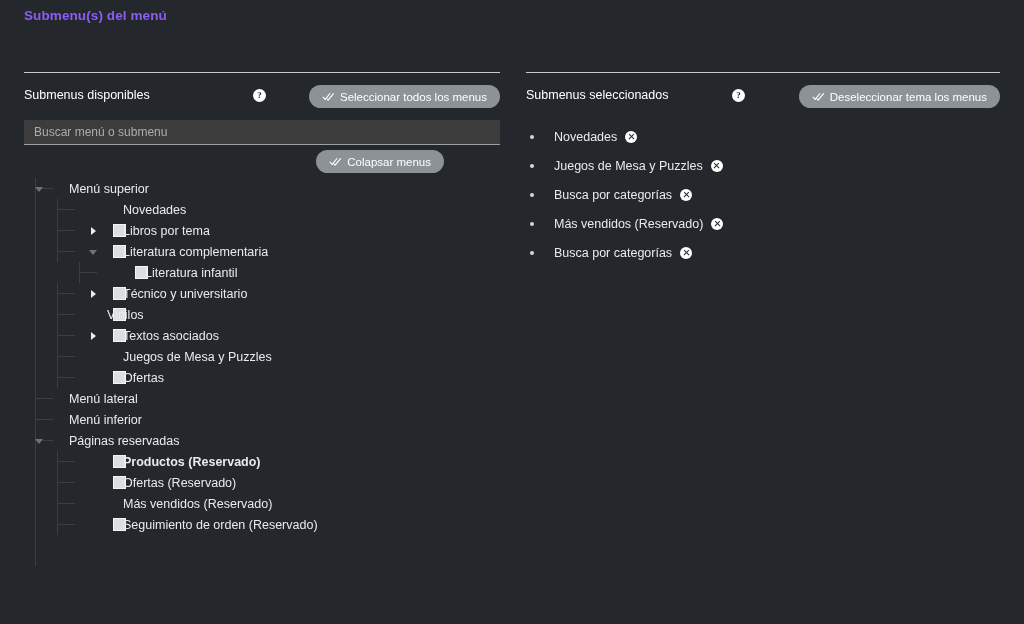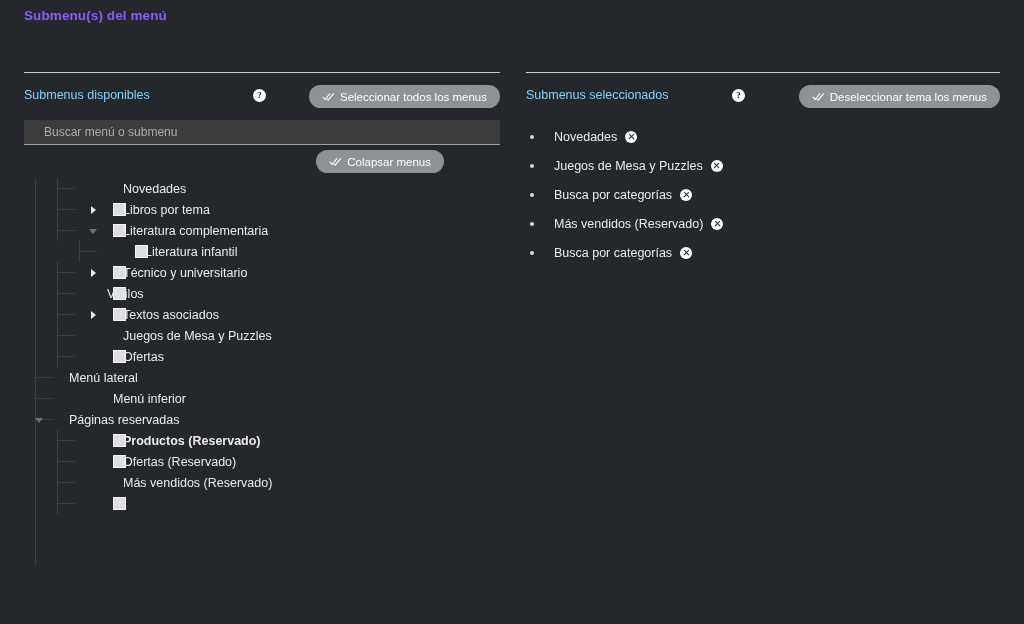--- a/index.html
+++ b/index.html
@@ -28,21 +28,21 @@
     position: absolute; top: 72px; left: 0; right: 0;
     height: 1px; background: #c7cbce;
   }
 
   
   .hdr {
     position: absolute; top: 84px; left: 0; right: 0; height: 26px;
   }
   .hdr-label {
     position: absolute; left: 0; top: 4px;
-    font-size: 12.5px; color: #7dd3fc; white-space: nowrap;
+    font-size: 12.5px; color: #ffffff; white-space: nowrap;
   }
   .help-icon {
     position: absolute; top: 5px;
     width: 13px; height: 13px; border-radius: 50%;
     background: #ffffff; color: #24282c;
     font-size: 9px; font-weight: bold; line-height: 13px;
     text-align: center; cursor: pointer; font-family: "Liberation Serif", serif;
   }
   .panel-left  .help-icon { left: 229px; }
   .panel-right .help-icon { left: 206px; }
@@ -60,21 +60,21 @@
   .btn-select-all { right: 0; top: 1px; }
   .btn-deselect-all { right: 0; top: 1px; }
   .btn-collapse { right: 56px; top: 150px; }
 
   
   .search-wrap { position: absolute; top: 120px; left: 0; width: 476px; }
   .search-input {
     width: 100%; height: 25px;
     background: #3c3c3c; color: #e2e4e6;
     border: none; border-bottom: 1px solid #9aa0a4;
-    padding: 0 20px; font-size: 12px;
+    padding: 0 10px; font-size: 12px;
     font-family: "Liberation Sans", sans-serif; outline: none;
   }
   .search-input::placeholder { color: #a9adb1; }
 
   
   .tree { position: absolute; left: 0; top: 178px; width: 476px; }
   .tnode {
     position: relative; height: 21px; display: flex; align-items: center;
     font-size: 12.5px; color: #e9ebed; white-space: nowrap;
   }
@@ -164,20 +164,27 @@
         <svg viewBox="0 0 16 12" width="13" height="11">
             <path d="M1 6.5 L4 9.5 L10 2" fill="none" stroke="#fff" stroke-width="1.4"></path>
             <path d="M6 9 L7.5 10.5 L14.5 2.2" fill="none" stroke="#fff" stroke-width="1.4"></path>
           </svg>
       </span>
       <span>Colapsar menus</span>
     </button>
 
     <div class="tree" id="tree-root">
       <div class="tline-v" style="height:388px"></div>
+    <div class="tnode">
+          <div class="tstub" style="left: 11px; width: 18px; top: 10px;"></div>
+          <div class="expander" style="left: 10px;">
+            <div class="arrow-d"></div>
+          </div>
+          <div class="tlabel" style="left: 45px;">Menú superior</div>
+        </div>
         <div class="tnode">
           <div class="tstub" style="left: 33px; width: 18px; top: 10px;"></div>
           <div class="tline-v" style="left: 33px;"></div>
           <div class="tlabel" style="left: 99px;">Novedades</div>
         </div>
         <div class="tnode">
           <div class="tstub" style="left: 33px; width: 18px; top: 10px;"></div>
           <div class="tline-v" style="left: 33px;"></div>
           <div class="expander" style="left: 64px;">
             <div class="arrow-r"></div>
@@ -234,21 +241,21 @@
           <div class="tline-v" style="left: 33px;"></div>
           <div class="cbox" style="left: 89px;"></div>
           <div class="tlabel" style="left: 99px;">Ofertas</div>
         </div>
         <div class="tnode">
           <div class="tstub" style="left: 11px; width: 18px; top: 10px;"></div>
           <div class="tlabel" style="left: 45px;">Menú lateral</div>
         </div>
         <div class="tnode">
           <div class="tstub" style="left: 11px; width: 18px; top: 10px;"></div>
-          <div class="tlabel" style="left: 45px; margin-left: 44px;">Menú inferior</div>
+          <div class="tlabel" style="left: 45px;">Menú inferior</div>
         </div>
         <div class="tnode">
           <div class="tstub" style="left: 11px; width: 18px; top: 10px;"></div>
           <div class="expander" style="left: 10px;">
             <div class="arrow-d"></div>
           </div>
           <div class="tlabel" style="left: 45px;">Páginas reservadas</div>
         </div>
         <div class="tnode">
           <div class="tstub" style="left: 33px; width: 18px; top: 10px;"></div>
@@ -264,20 +271,21 @@
         </div>
         <div class="tnode">
           <div class="tstub" style="left: 33px; width: 18px; top: 10px;"></div>
           <div class="tline-v" style="left: 33px;"></div>
           <div class="tlabel" style="left: 99px;">Más vendidos (Reservado)</div>
         </div>
         <div class="tnode">
           <div class="tstub" style="left: 33px; width: 18px; top: 10px;"></div>
           <div class="tline-v" style="left: 33px;"></div>
           <div class="cbox" style="left: 89px;"></div>
+          <div class="tlabel" style="left: 99px;">Seguimiento de orden (Reservado)</div>
         </div>
       </div>
   </div>
 
   <div class="panel panel-right">
     <div class="divider"></div>
 
     <div class="hdr">
       <span class="hdr-label">Submenus seleccionados</span>
       <span class="help-icon">?</span>

